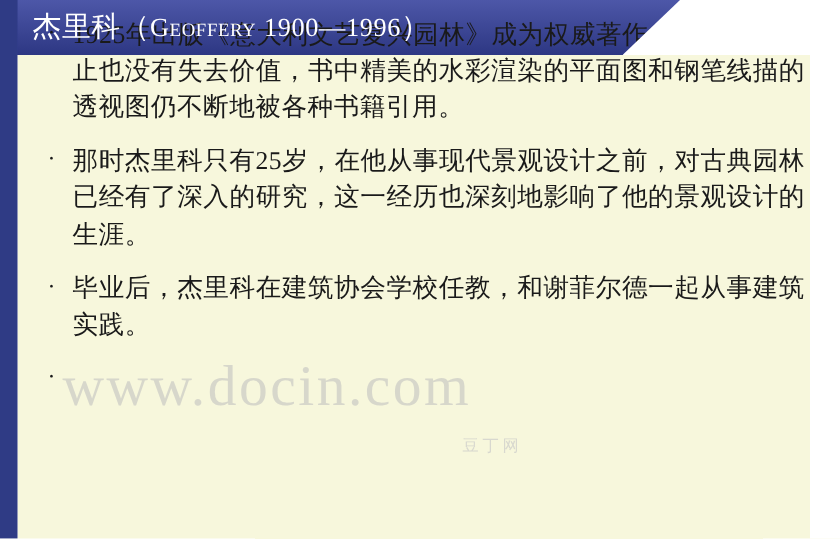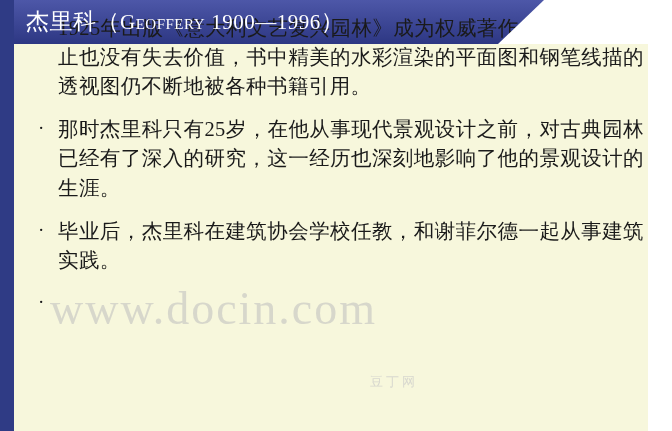--- a/index.html
+++ b/index.html
@@ -128,21 +128,21 @@
     top: 282px;
     font-size: 46px;
     color: rgba(190, 190, 190, 0.55);
     font-family: Liberation Serif, serif;
     letter-spacing: 2px;
     white-space: nowrap;
   }
   .watermark-sub {
     position: absolute;
     left: 370px;
-    top: 373px;
+    top: 348px;
     font-size: 13px;
     color: rgba(200, 200, 200, 0.65);
     font-family: "Liberation Sans", sans-serif;
     letter-spacing: 3px;
     white-space: nowrap;
     text-align: center;
   }
 </style>
 </head>
 <body>

